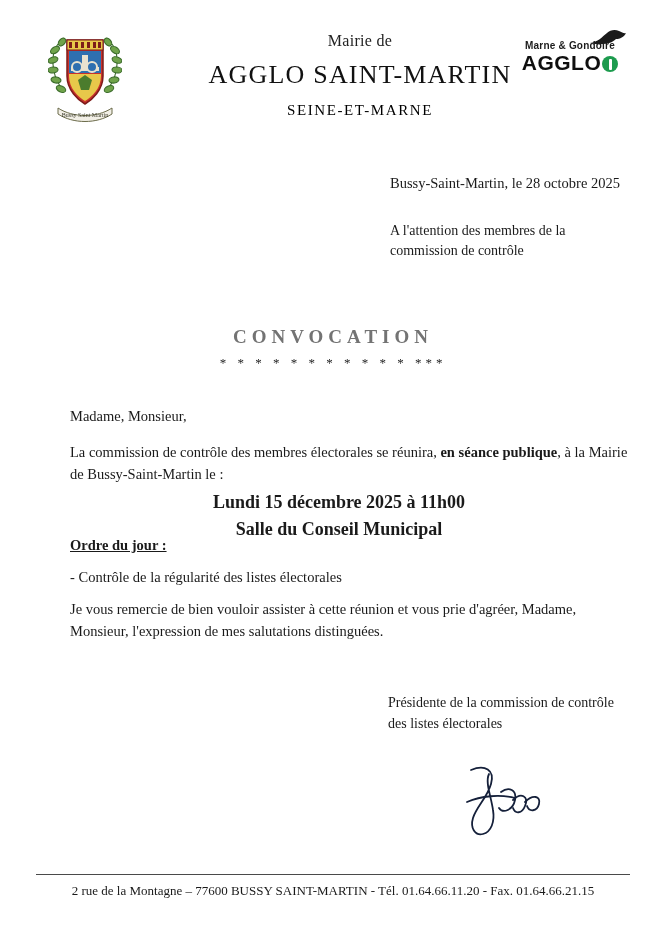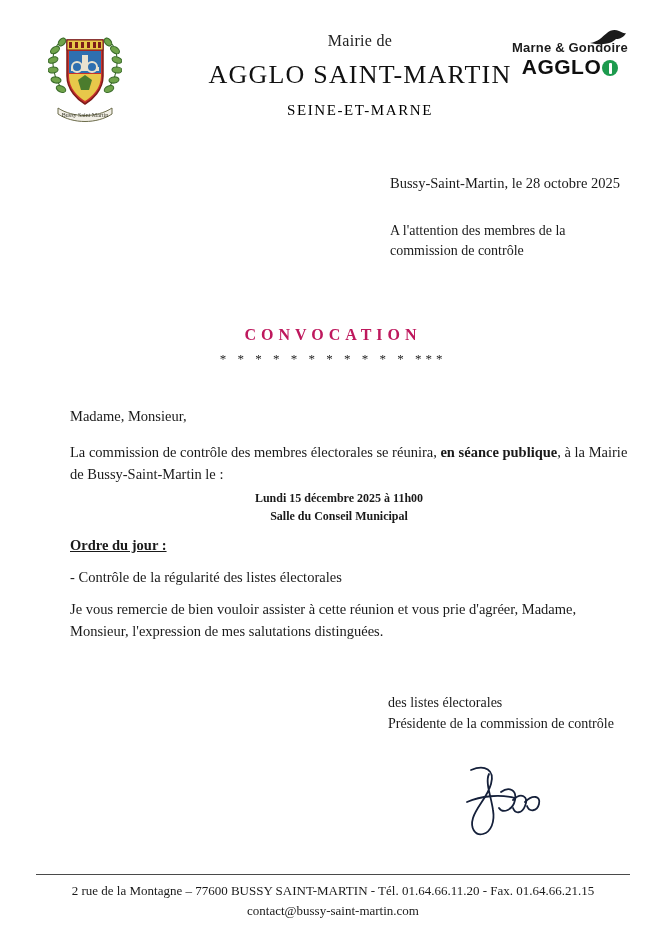--- a/index.html
+++ b/index.html
@@ -63,21 +63,21 @@
   }
   .agglo {
     position: absolute;
     right: 0;
     top: 22px;
     width: 120px;
     text-align: center;
   }
   .agglo-top {
     font-family: "Liberation Sans", sans-serif;
-    font-size: 13px;
+    font-size: 10px;
     font-weight: bold;
     color: #1b1b1b;
     letter-spacing: 0.2px;
     margin-bottom: 1px;
   }
   .agglo-word {
     font-family: "Liberation Sans", sans-serif;
     font-size: 21px;
     font-weight: bold;
     color: #0f0f0f;
@@ -127,24 +127,24 @@
     width: 230px;
   }
   .title-block {
     position: absolute;
     left: 0;
     right: 0;
     top: 326px;
     text-align: center;
   }
   .conv-title {
-    font-size: 16px;
+    font-size: 19px;
     font-weight: bold;
     letter-spacing: 5px;
-    color: #be185d;
+    color: #737373;
   }
   .conv-stars {
     font-size: 13px;
     letter-spacing: 4px;
     margin-top: 7px;
     color: #222;
   }
   .salutation {
     position: absolute;
     left: 70px;
@@ -158,21 +158,21 @@
     top: 442px;
     font-size: 14.5px;
     line-height: 1.5;
   }
   .meeting {
     position: absolute;
     left: 0;
     right: 0;
     top: 489px;
     text-align: center;
-    font-size: 12px;
+    font-size: 18px;
     font-weight: bold;
     line-height: 1.5;
     padding-left: 12px;
   }
   .agenda-title {
     position: absolute;
     left: 70px;
     top: 537px;
     font-size: 14.5px;
     font-weight: bold;
@@ -323,35 +323,34 @@
     <div>Lundi 15 décembre 2025 à 11h00</div>
     <div>Salle du Conseil Municipal</div>
   </div>
 
   <div class="agenda-title">Ordre du jour :</div>
   <div class="agenda-item">- Contrôle de la régularité des listes électorales</div>
 
   <div class="para2">Je vous remercie de bien vouloir assister à cette réunion et vous prie d'agréer, Madame, Monsieur, l'expression de mes salutations distinguées.</div>
 
   <div class="signature-block">
+    <div>Présidente de la commission de contrôle</div>
     <div>des listes électorales</div>
-    <div>Présidente de la commission de contrôle</div>
   </div>
 
   <div class="signature-mark">
     <svg viewBox="0 0 110 80" width="110" height="80">
       <g fill="none" stroke="#15203a" stroke-width="1.8" stroke-linecap="round">
         <path d="M16 8 C30 2 40 8 36 22 C32 36 22 44 18 56 C15 66 20 74 28 72 C36 70 40 60 38 48 C36 34 30 20 34 12"></path>
         <path d="M12 40 C26 34 44 32 60 36"></path>
         <path d="M46 30 C54 24 62 28 60 38 C58 48 48 52 44 46"></path>
         <path d="M58 38 C66 30 74 34 70 44 C67 52 60 52 58 46"></path>
         <path d="M70 40 C78 32 86 34 84 42 C82 50 74 50 72 44"></path>
       </g>
     </svg>
   </div>
 
   <div class="footer-rule"></div>
   <div class="footer">
     <div>2 rue de la Montagne – 77600 BUSSY SAINT-MARTIN - Tél. 01.64.66.11.20 - Fax. 01.64.66.21.15</div>
-    <div>contact@bussy-saint-martin.com</div>
   </div>
 
 </div>
 
 </body></html>

